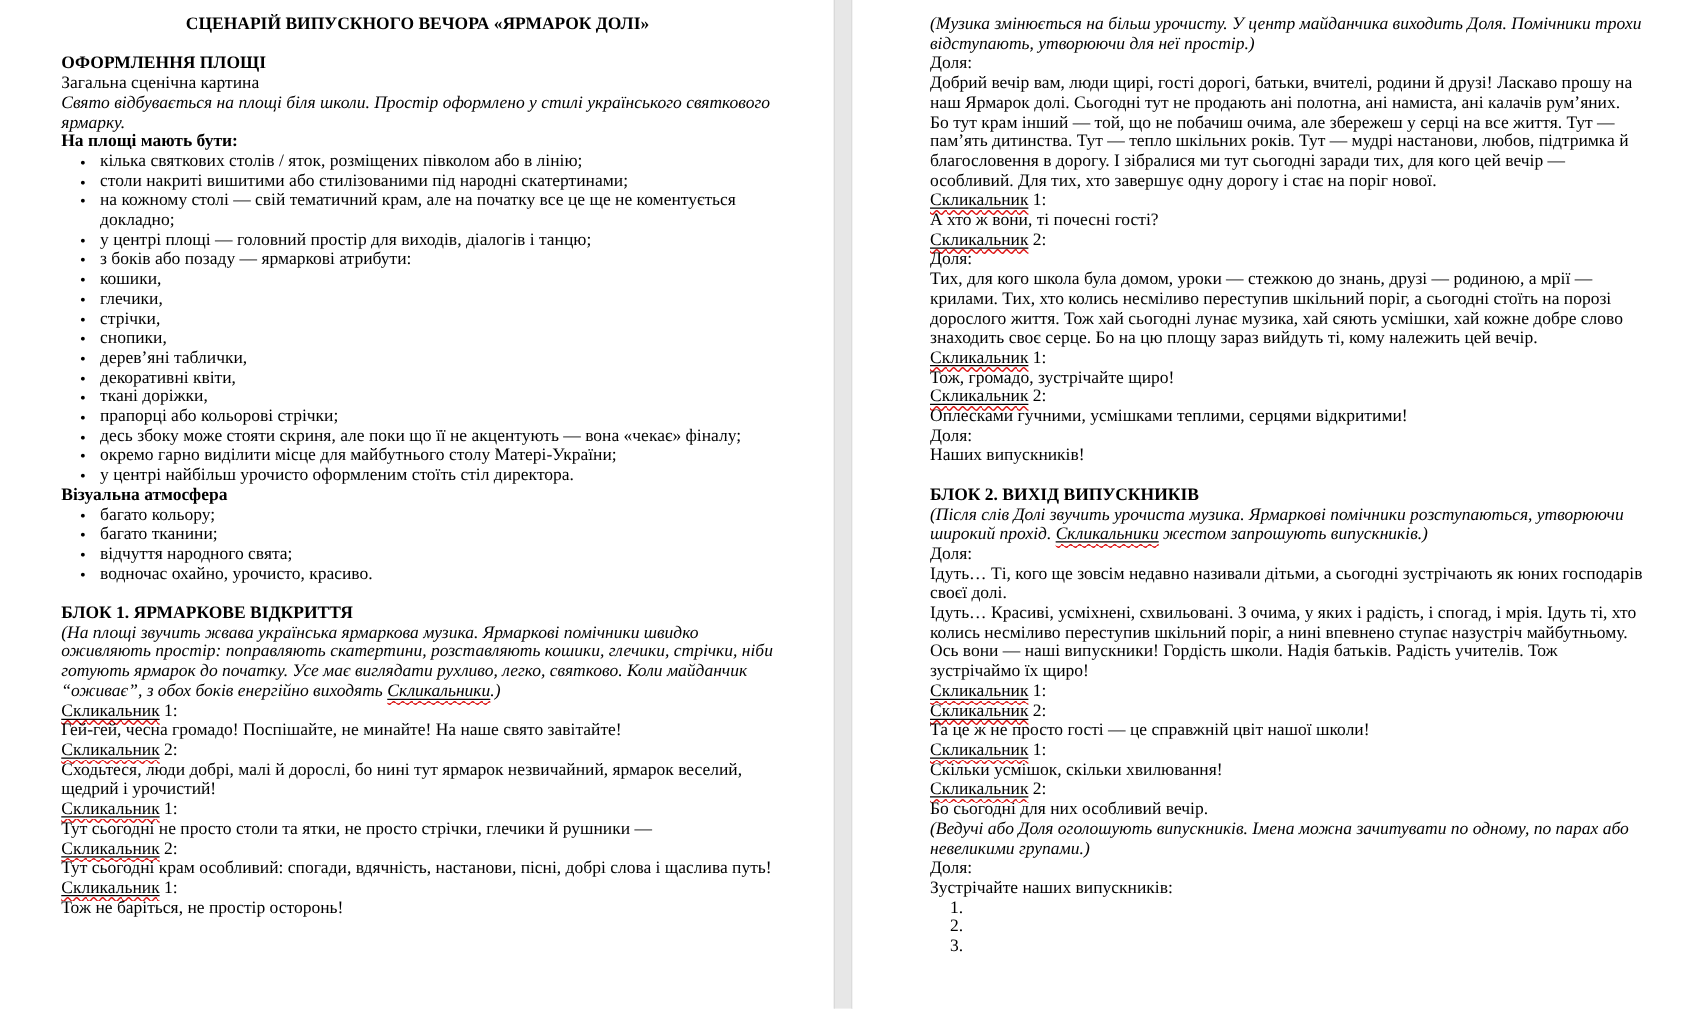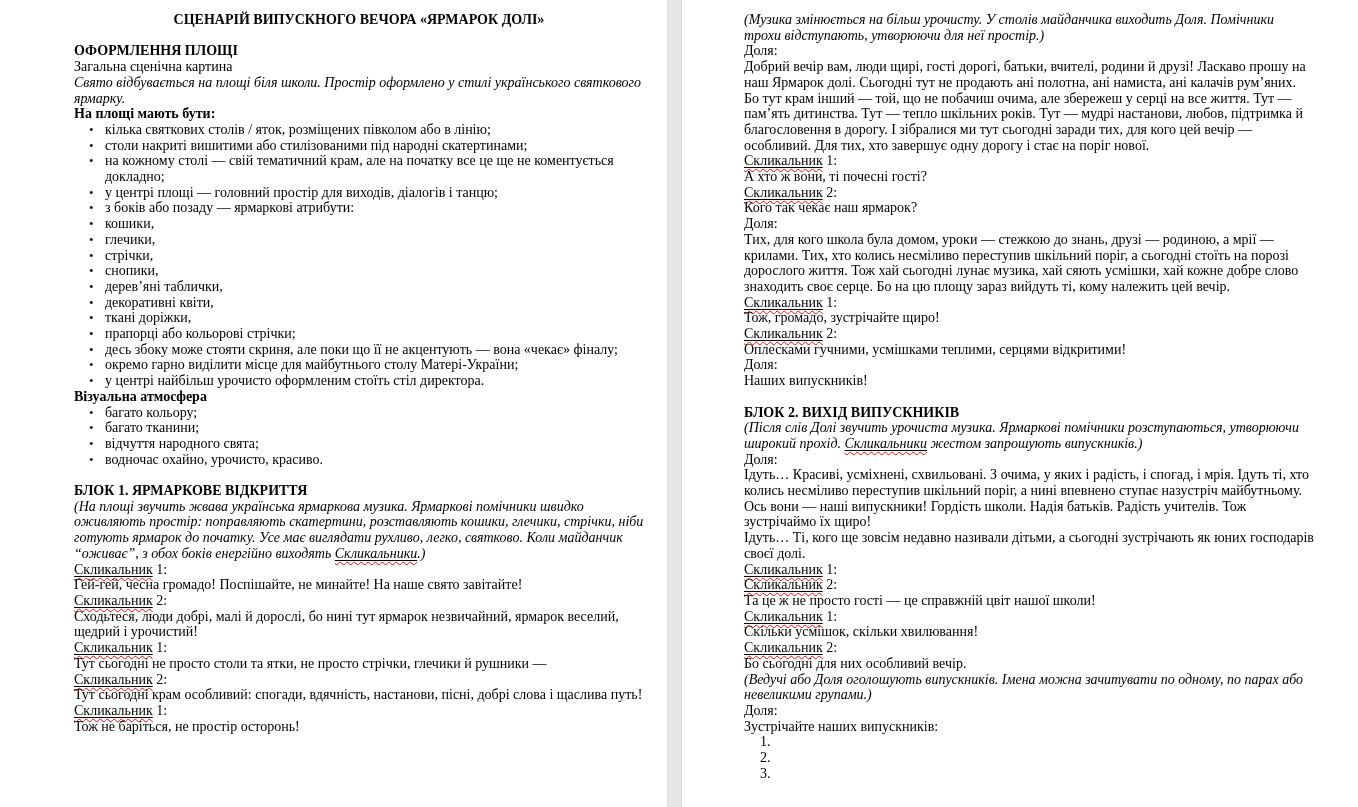--- a/index.html
+++ b/index.html
@@ -7,21 +7,21 @@
     width: 1358px; height: 807px; overflow: hidden;
     background: #ffffff;
     font-family: "Liberation Serif", "DejaVu Serif", serif;
     color: #000;
   }
   .canvas { display: flex; width: 1358px; height: 807px; }
   .page {
     box-sizing: border-box; height: 807px; overflow: hidden;
     background: #ffffff; padding-top: 12px;
   }
-  .page-left  { width: 667px; padding-left: 74px; }
+  .page-left  { width: 667px; padding-left: 49px; }
   .page-gap   { width: 15px; height: 807px; background: #e7e7e7;
                 border-left: 1px solid #d9d9d9; border-right: 1px solid #d9d9d9;
                 box-sizing: border-box; flex: 0 0 auto; }
   .page-right { width: 661px; padding-left: 62px; flex: 0 0 auto; }
   .page-inner { width: 570px; }
 
   .page-inner > div, .page-inner li {
     font-size: 14px; line-height: 15.7px;
   }
   .blk-title   { font-size: 17px; line-height: 18px; font-weight: bold; text-align: center; }
@@ -102,41 +102,40 @@
         <div class="blk-plain">Тут сьогодні не просто столи та ятки, не просто стрічки, глечики й рушники —</div>
         <div class="blk-speaker"><span class="misspell"><span class="uline">Скликальник</span></span> 2:</div>
         <div class="blk-plain">Тут сьогодні крам особливий: спогади, вдячність, настанови, пісні, добрі слова і щаслива путь!</div>
         <div class="blk-speaker"><span class="misspell"><span class="uline">Скликальник</span></span> 1:</div>
         <div class="blk-plain">Тож не баріться, не простір осторонь!</div>
       </div>
   </div>
   <div class="page-gap"></div>
   <div class="page page-right">
     <div class="page-inner">
-        <div class="blk-italic">(Музика змінюється на більш урочисту. У столів майданчика виходить Доля. Помічники трохи відступають, утворюючи для неї простір.)</div>
+        <div class="blk-italic">(Музика змінюється на більш урочисту. У центр майданчика виходить Доля. Помічники трохи відступають, утворюючи для неї простір.)</div>
         <div class="blk-speaker">Доля:</div>
         <div class="blk-plain">Добрий вечір вам, люди щирі, гості дорогі, батьки, вчителі, родини й друзі! Ласкаво прошу на наш Ярмарок долі. Сьогодні тут не продають ані полотна, ані намиста, ані калачів рум’яних. Бо тут крам інший — той, що не побачиш очима, але збережеш у серці на все життя. Тут — пам’ять дитинства. Тут — тепло шкільних років. Тут — мудрі настанови, любов, підтримка й благословення в дорогу. І зібралися ми тут сьогодні заради тих, для кого цей вечір — особливий. Для тих, хто завершує одну дорогу і стає на поріг нової.</div>
         <div class="blk-speaker"><span class="misspell"><span class="uline">Скликальник</span></span> 1:</div>
         <div class="blk-plain">А хто ж вони, ті почесні гості?</div>
         <div class="blk-speaker"><span class="misspell"><span class="uline">Скликальник</span></span> 2:</div>
-        <div class="blk-plain">Кого так чекає наш ярмарок?</div>
         <div class="blk-speaker">Доля:</div>
         <div class="blk-plain">Тих, для кого школа була домом, уроки — стежкою до знань, друзі — родиною, а мрії — крилами. Тих, хто колись несміливо переступив шкільний поріг, а сьогодні стоїть на порозі дорослого життя. Тож хай сьогодні лунає музика, хай сяють усмішки, хай кожне добре слово знаходить своє серце. Бо на цю площу зараз вийдуть ті, кому належить цей вечір.</div>
         <div class="blk-speaker"><span class="misspell"><span class="uline">Скликальник</span></span> 1:</div>
         <div class="blk-plain">Тож, громадо, зустрічайте щиро!</div>
         <div class="blk-speaker"><span class="misspell"><span class="uline">Скликальник</span></span> 2:</div>
         <div class="blk-plain">Оплесками гучними, усмішками теплими, серцями відкритими!</div>
         <div class="blk-speaker">Доля:</div>
         <div class="blk-plain">Наших випускників!</div>
         <div class="blk-spacer"></div>
         <div class="blk-heading">БЛОК 2. ВИХІД ВИПУСКНИКІВ</div>
         <div class="blk-italic">(Після слів Долі звучить урочиста музика. Ярмаркові помічники розступаються, утворюючи широкий прохід. <span class="misspell"><span class="uline">Скликальники</span></span> жестом запрошують випускників.)</div>
         <div class="blk-speaker">Доля:</div>
+        <div class="blk-plain">Ідуть… Ті, кого ще зовсім недавно називали дітьми, а сьогодні зустрічають як юних господарів своєї долі.</div>
         <div class="blk-plain">Ідуть… Красиві, усміхнені, схвильовані. З очима, у яких і радість, і спогад, і мрія. Ідуть ті, хто колись несміливо переступив шкільний поріг, а нині впевнено ступає назустріч майбутньому. Ось вони — наші випускники! Гордість школи. Надія батьків. Радість учителів. Тож зустрічаймо їх щиро!</div>
-        <div class="blk-plain">Ідуть… Ті, кого ще зовсім недавно називали дітьми, а сьогодні зустрічають як юних господарів своєї долі.</div>
         <div class="blk-speaker"><span class="misspell"><span class="uline">Скликальник</span></span> 1:</div>
         <div class="blk-speaker"><span class="misspell"><span class="uline">Скликальник</span></span> 2:</div>
         <div class="blk-plain">Та це ж не просто гості — це справжній цвіт нашої школи!</div>
         <div class="blk-speaker"><span class="misspell"><span class="uline">Скликальник</span></span> 1:</div>
         <div class="blk-plain">Скільки усмішок, скільки хвилювання!</div>
         <div class="blk-speaker"><span class="misspell"><span class="uline">Скликальник</span></span> 2:</div>
         <div class="blk-plain">Бо сьогодні для них особливий вечір.</div>
         <div class="blk-italic">(Ведучі або Доля оголошують випускників. Імена можна зачитувати по одному, по парах або невеликими групами.)</div>
         <div class="blk-speaker">Доля:</div>
         <div class="blk-plain">Зустрічайте наших випускників:</div>

